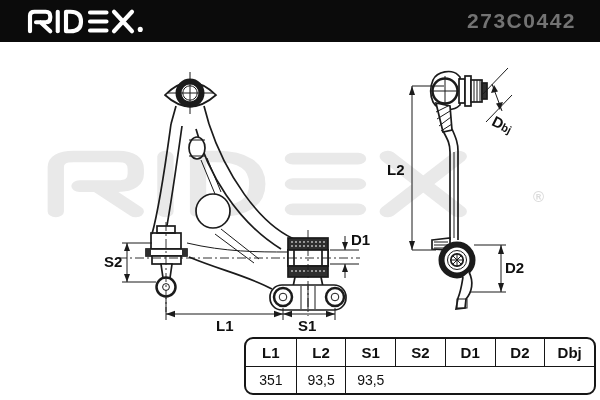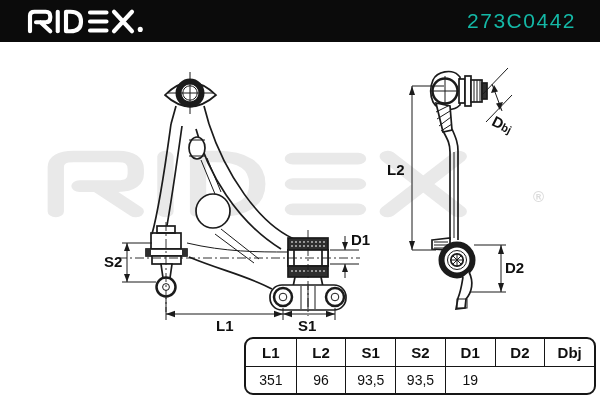--- a/index.html
+++ b/index.html
@@ -2,21 +2,21 @@
 <html><head>
 <meta charset="utf-8">
 <style>
   html,body{margin:0;padding:0;}
   body{width:600px;height:400px;position:relative;background:#ffffff;overflow:hidden;
        font-family:"Liberation Sans", sans-serif;}
   
   .header{position:absolute;left:0;top:0;width:600px;height:42px;background:#0b0b0b;
           display:flex;align-items:center;justify-content:space-between;
           padding:0 24px;box-sizing:border-box;}
-  .partno{color:#14b8a6;font-weight:normal;font-size:21px;letter-spacing:1.5px;}
+  .partno{color:#737373;font-weight:bold;font-size:21px;letter-spacing:1.5px;}
   
   .watermark{position:absolute;left:38px;top:146px;color:#e9e9e9;}
   .reg{position:absolute;left:533px;top:188px;font-size:15px;color:#dcdcdc;font-weight:bold;}
   
   .art{position:absolute;left:0;top:0;}
   .s1{stroke:#1b1b1b;stroke-width:1;fill:none;}
   .s2{stroke:#1b1b1b;stroke-width:1.7;fill:none;}
   .s3{stroke:#1b1b1b;stroke-width:2.5;fill:none;}
   .ring{stroke:#1b1b1b;stroke-width:6;fill:#ffffff;}
   .fw{fill:#ffffff;}
@@ -215,17 +215,15 @@
 
 <div class="dims">
   <div class="cell hcell c0">L1</div>
   <div class="cell hcell">L2</div>
   <div class="cell hcell">S1</div>
   <div class="cell hcell">S2</div>
   <div class="cell hcell">D1</div>
   <div class="cell hcell">D2</div>
   <div class="cell hcell">Dbj</div>
   <div class="cell vcell c0">351</div>
-  <div class="cell vcell">96</div>
   <div class="cell vcell">93,5</div>
   <div class="cell vcell">93,5</div>
-  <div class="cell vcell">19</div>
 </div>
 
 </body></html>

